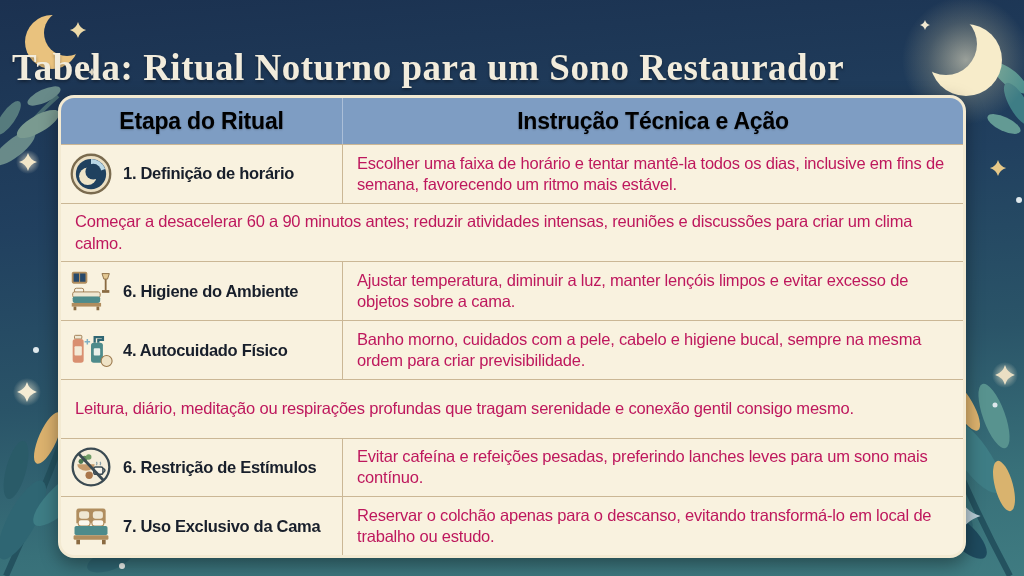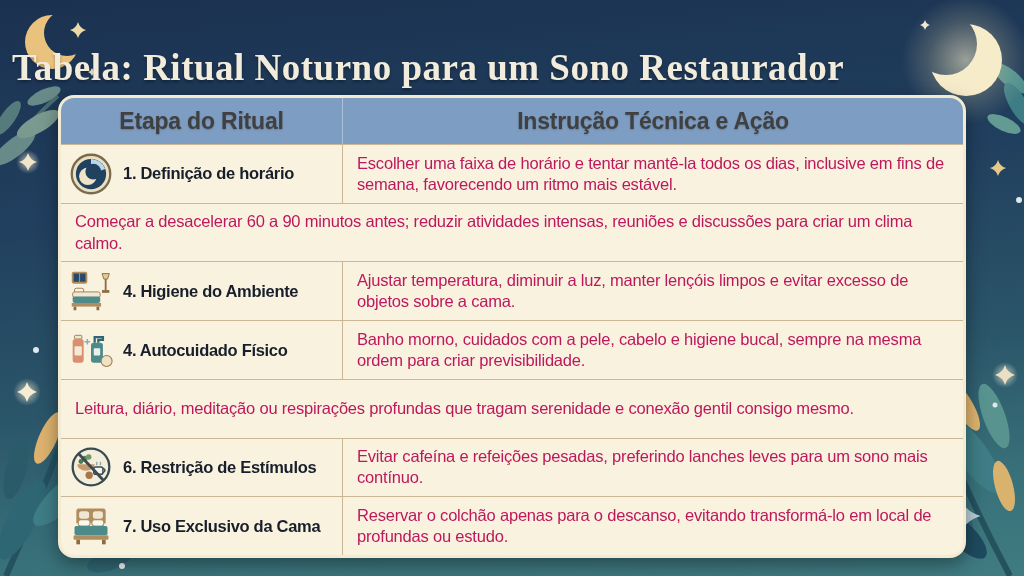--- a/index.html
+++ b/index.html
@@ -20,21 +20,21 @@
     background:#f9f2df;border:3px solid #f3ead2;border-radius:16px;
     box-shadow:0 6px 18px rgba(0,0,0,.38);
     display:flex;flex-direction:column;overflow:hidden;
     box-sizing:border-box;
   }
   .thead{
     display:flex;flex:0 0 46px;background:#7e9dc3;
   }
   .th{
     display:flex;align-items:center;justify-content:center;
-    color:#404040;font-weight:bold;font-size:23px;letter-spacing:-.2px;
+    color:#000000;font-weight:bold;font-size:23px;letter-spacing:-.2px;
     text-shadow:0 1px 2px rgba(0,0,0,.2);
   }
   .th.col1{width:282px;border-right:1.5px solid rgba(255,255,255,.35);box-sizing:border-box;}
   .th.col2{flex:1;}
   .tbody{display:flex;flex-direction:column;flex:1;}
   .trow{display:flex;flex:1;border-top:1.5px solid #cbb795;}
   .cell-step{
     width:282px;box-sizing:border-box;border-right:1.5px solid #cbb795;
     display:flex;align-items:center;gap:10px;padding:0 6px 0 8px;
   }
@@ -190,21 +190,21 @@
               <line x1="40" y1="11" x2="40" y2="23" stroke="#8a6b42" stroke-width="2"></line>
               <rect x="36" y="23" width="8" height="3" fill="#8a6b42"></rect>
               <rect x="6" y="21" width="10" height="5" rx="2" fill="#f7f3e6" stroke="#9c7a4e" stroke-width="1"></rect>
               <rect x="4" y="25" width="30" height="6" rx="2" fill="#efe7d2" stroke="#9c7a4e" stroke-width="1"></rect>
               <rect x="4" y="30" width="30" height="7" rx="2" fill="#4d8b8b"></rect>
               <rect x="3" y="37" width="32" height="4" fill="#b08d5e"></rect>
               <rect x="5" y="41" width="3" height="4" fill="#8a6b42"></rect>
               <rect x="30" y="41" width="3" height="4" fill="#8a6b42"></rect>
             </svg>
           </span>
-      <span class="step-label">4. Higiene do Ambiente</span>
+      <span class="step-label">6. Higiene do Ambiente</span>
     </div>
     <div class="cell-instruction">
       <span>Ajustar temperatura, diminuir a luz, manter lençóis limpos e evitar excesso de objetos sobre a cama.</span>
     </div>
   </div>
       <div class="trow">
     <div class="cell-step">
       <span class="step-icon">
             <svg viewBox="0 0 48 48" xmlns="http://www.w3.org/2000/svg">
               <rect x="6" y="8" width="8" height="4" rx="1" fill="#efe7d2" stroke="#9c7a4e" stroke-width="1"></rect>
@@ -261,17 +261,17 @@
               <rect x="25" y="17" width="13" height="7" rx="3" fill="#fbf7ec" stroke="#b08d5e" stroke-width="1.2"></rect>
               <rect x="6" y="24" width="36" height="10" rx="2" fill="#4d8b8b"></rect>
               <rect x="5" y="34" width="38" height="5" rx="1.5" fill="#b08d5e"></rect>
               <rect x="8" y="39" width="4" height="5" fill="#8a6b42"></rect>
               <rect x="36" y="39" width="4" height="5" fill="#8a6b42"></rect>
             </svg>
           </span>
       <span class="step-label">7. Uso Exclusivo da Cama</span>
     </div>
     <div class="cell-instruction">
-      <span>Reservar o colchão apenas para o descanso, evitando transformá-lo em local de profundas ou estudo.</span>
+      <span>Reservar o colchão apenas para o descanso, evitando transformá-lo em local de trabalho ou estudo.</span>
     </div>
   </div>
     </div>
 </div>
 
 </body></html>

